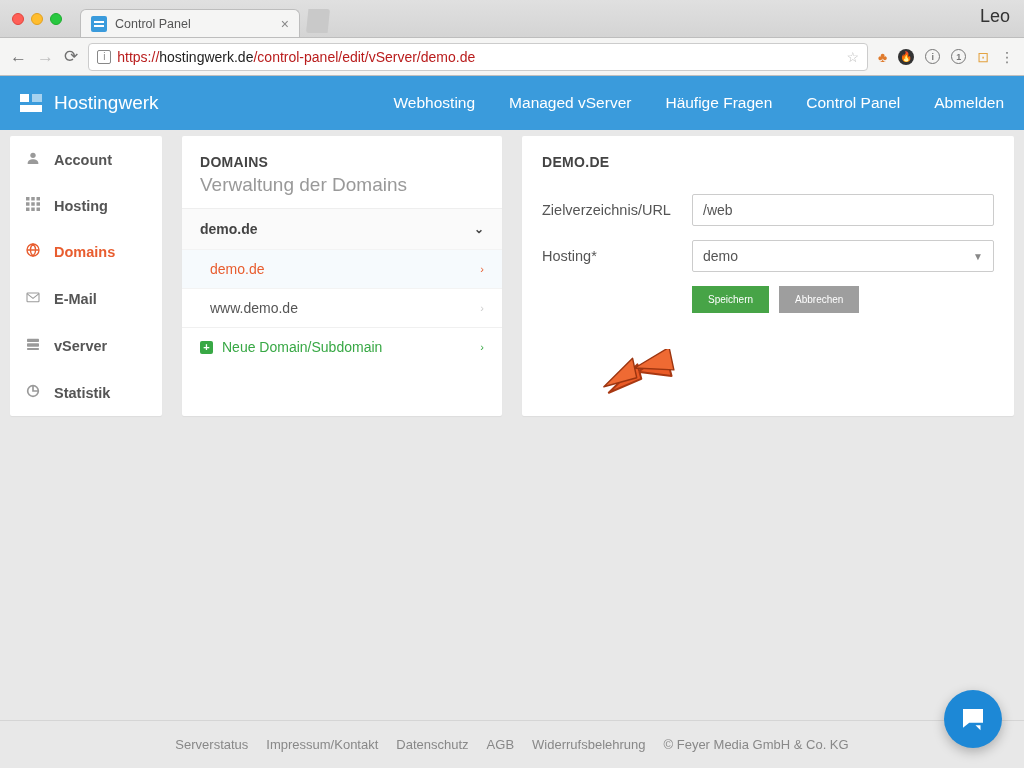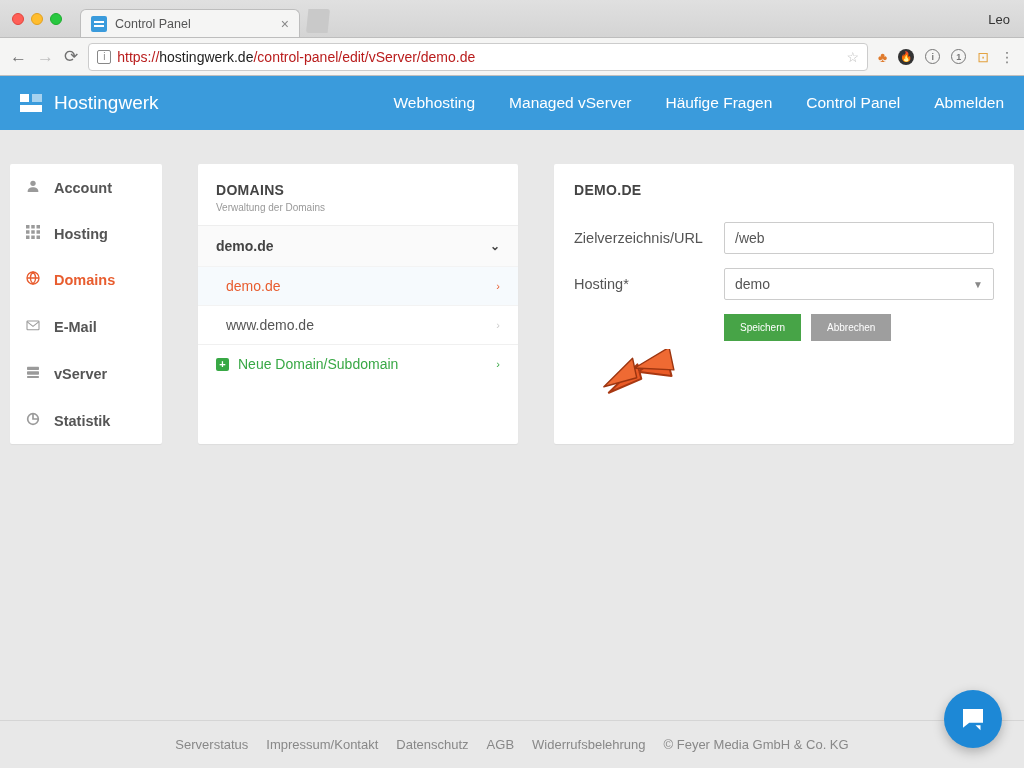--- a/index.html
+++ b/index.html
@@ -10,52 +10,52 @@
 .traffic-lights { display: flex; gap: 7px; padding: 0 10px 12px 12px; }
 .tl { width: 12px; height: 12px; border-radius: 50%; }
 .tl-red { background: #ff5f57; border: 1px solid #e1453e; }
 .tl-yellow { background: #ffbd2e; border: 1px solid #e1a021; }
 .tl-green { background: #28c840; border: 1px solid #1dad2e; }
 .browser-tab { background: #f5f5f4; border: 1px solid #bdbdbd; border-bottom: none; border-top-left-radius: 6px; border-top-right-radius: 6px; height: 28px; width: 220px; display: flex; align-items: center; padding: 0 10px; gap: 8px; margin-left: 8px; font-size: 12.5px; color: #555; }
 .favicon { width: 16px; height: 16px; background: #3a9bdc; border-radius: 2px; position: relative; }
 .favicon::after { content: ""; position: absolute; left: 3px; top: 5px; width: 10px; height: 2px; background: #fff; box-shadow: 0 4px 0 #fff; }
 .tab-close { margin-left: auto; color: #888; font-size: 14px; cursor: pointer; }
 .new-tab { width: 24px; height: 24px; background: #c9c9c9; border-radius: 3px; margin: 0 0 4px 6px; clip-path: polygon(10% 0, 100% 0, 90% 100%, 0 100%); }
-.profile-name { margin-left: auto; padding: 0 14px 10px 0; font-size: 13px; color: #333; }
+.profile-name { margin-left: auto; padding: 0 14px 10px 0; font-size: 18px; color: #333; }
 
 .chrome-bar { background: #f5f5f4; height: 38px; display: flex; align-items: center; padding: 0 10px; gap: 10px; border-bottom: 1px solid #bfbfbf; }
 .nav-btn { color: #707070; font-size: 17px; cursor: pointer; }
 .nav-btn.disabled { color: #c0c0c0; }
 .url-bar { flex: 1; background: #fff; border: 1px solid #ccc; border-radius: 4px; height: 28px; display: flex; align-items: center; padding: 0 8px; font-size: 14px; color: #444; gap: 6px; }
 .url-host { color: #222; }
 .url-rest { color: #b91c1c; }
 .ext-icons { display: flex; gap: 11px; align-items: center; color: #777; font-size: 14px; }
 
 
 .topnav { background: #3a9bdc; height: 54px; display: flex; align-items: center; color: #fff; padding: 0 20px; }
 .brand { display: flex; align-items: center; gap: 12px; font-size: 19px; font-weight: 300; }
 .brand-icon { width: 22px; height: 22px; position: relative; }
 .brand-icon::before { content: ""; position: absolute; left: 0; top: 2px; width: 9px; height: 8px; background: #fff; }
 .brand-icon::after { content: ""; position: absolute; left: 0; top: 13px; width: 22px; height: 7px; background: #fff; }
 .brand-icon .dot { position: absolute; left: 12px; top: 2px; width: 10px; height: 8px; background: #fff; opacity: 0.55; }
 .nav-items { margin-left: auto; display: flex; gap: 34px; font-size: 15.5px; font-weight: 300; }
 .nav-items a { color: #fff; text-decoration: none; cursor: pointer; }
 
 
-.content { display: flex; gap: 36px; padding: 34px 10px; }
+.content { display: flex; gap: 20px; padding: 6px 10px; }
 .sidebar { width: 152px; background: #fff; border-radius: 2px; box-shadow: 0 1px 1px rgba(0,0,0,0.05); }
 .sb-item { display: flex; align-items: center; gap: 12px; padding: 14px 14px; color: #555; cursor: pointer; font-weight: 600; font-size: 14.5px; }
 .sb-item.active { color: #e85d2f; }
 .sb-icon { width: 18px; text-align: center; color: #9a9a9a; font-size: 15px; }
 .sb-item.active .sb-icon { color: #e85d2f; }
 
 .mid-panel { width: 320px; background: #fff; border-radius: 2px; box-shadow: 0 1px 1px rgba(0,0,0,0.05); }
 .panel-head { padding: 18px 18px 12px; }
 .panel-head h3 { font-size: 14px; color: #444; letter-spacing: 0.3px; }
-.panel-head .sub { font-size: 10px; color: #999; margin-top: 4px; }
+.panel-head .sub { font-size: 19px; color: #999; margin-top: 4px; }
 .dom-group { border-top: 1px solid #eee; }
 .dom-header { display: flex; align-items: center; padding: 12px 18px; font-weight: 600; color: #444; cursor: pointer; background: #fafafa; }
 .dom-header .chev { margin-left: auto; font-size: 12px; color: #444; }
 .dom-row { display: flex; align-items: center; padding: 11px 18px 11px 28px; color: #555; cursor: pointer; border-top: 1px solid #f3f3f3; }
 .dom-row.active { color: #e85d2f; background: #f6fafd; }
 .dom-row .arrow { margin-left: auto; color: #ccc; font-size: 11px; }
 .dom-row.active .arrow { color: #e85d2f; }
 .dom-add { display: flex; align-items: center; padding: 11px 18px; color: #38a845; cursor: pointer; border-top: 1px solid #f0f0f0; gap: 9px; }
 .dom-add .arrow { margin-left: auto; color: #38a845; font-size: 11px; }
 .plus-sq { width: 13px; height: 13px; background: #38a845; color: #fff; font-size: 11px; line-height: 13px; text-align: center; border-radius: 2px; font-weight: bold; }

